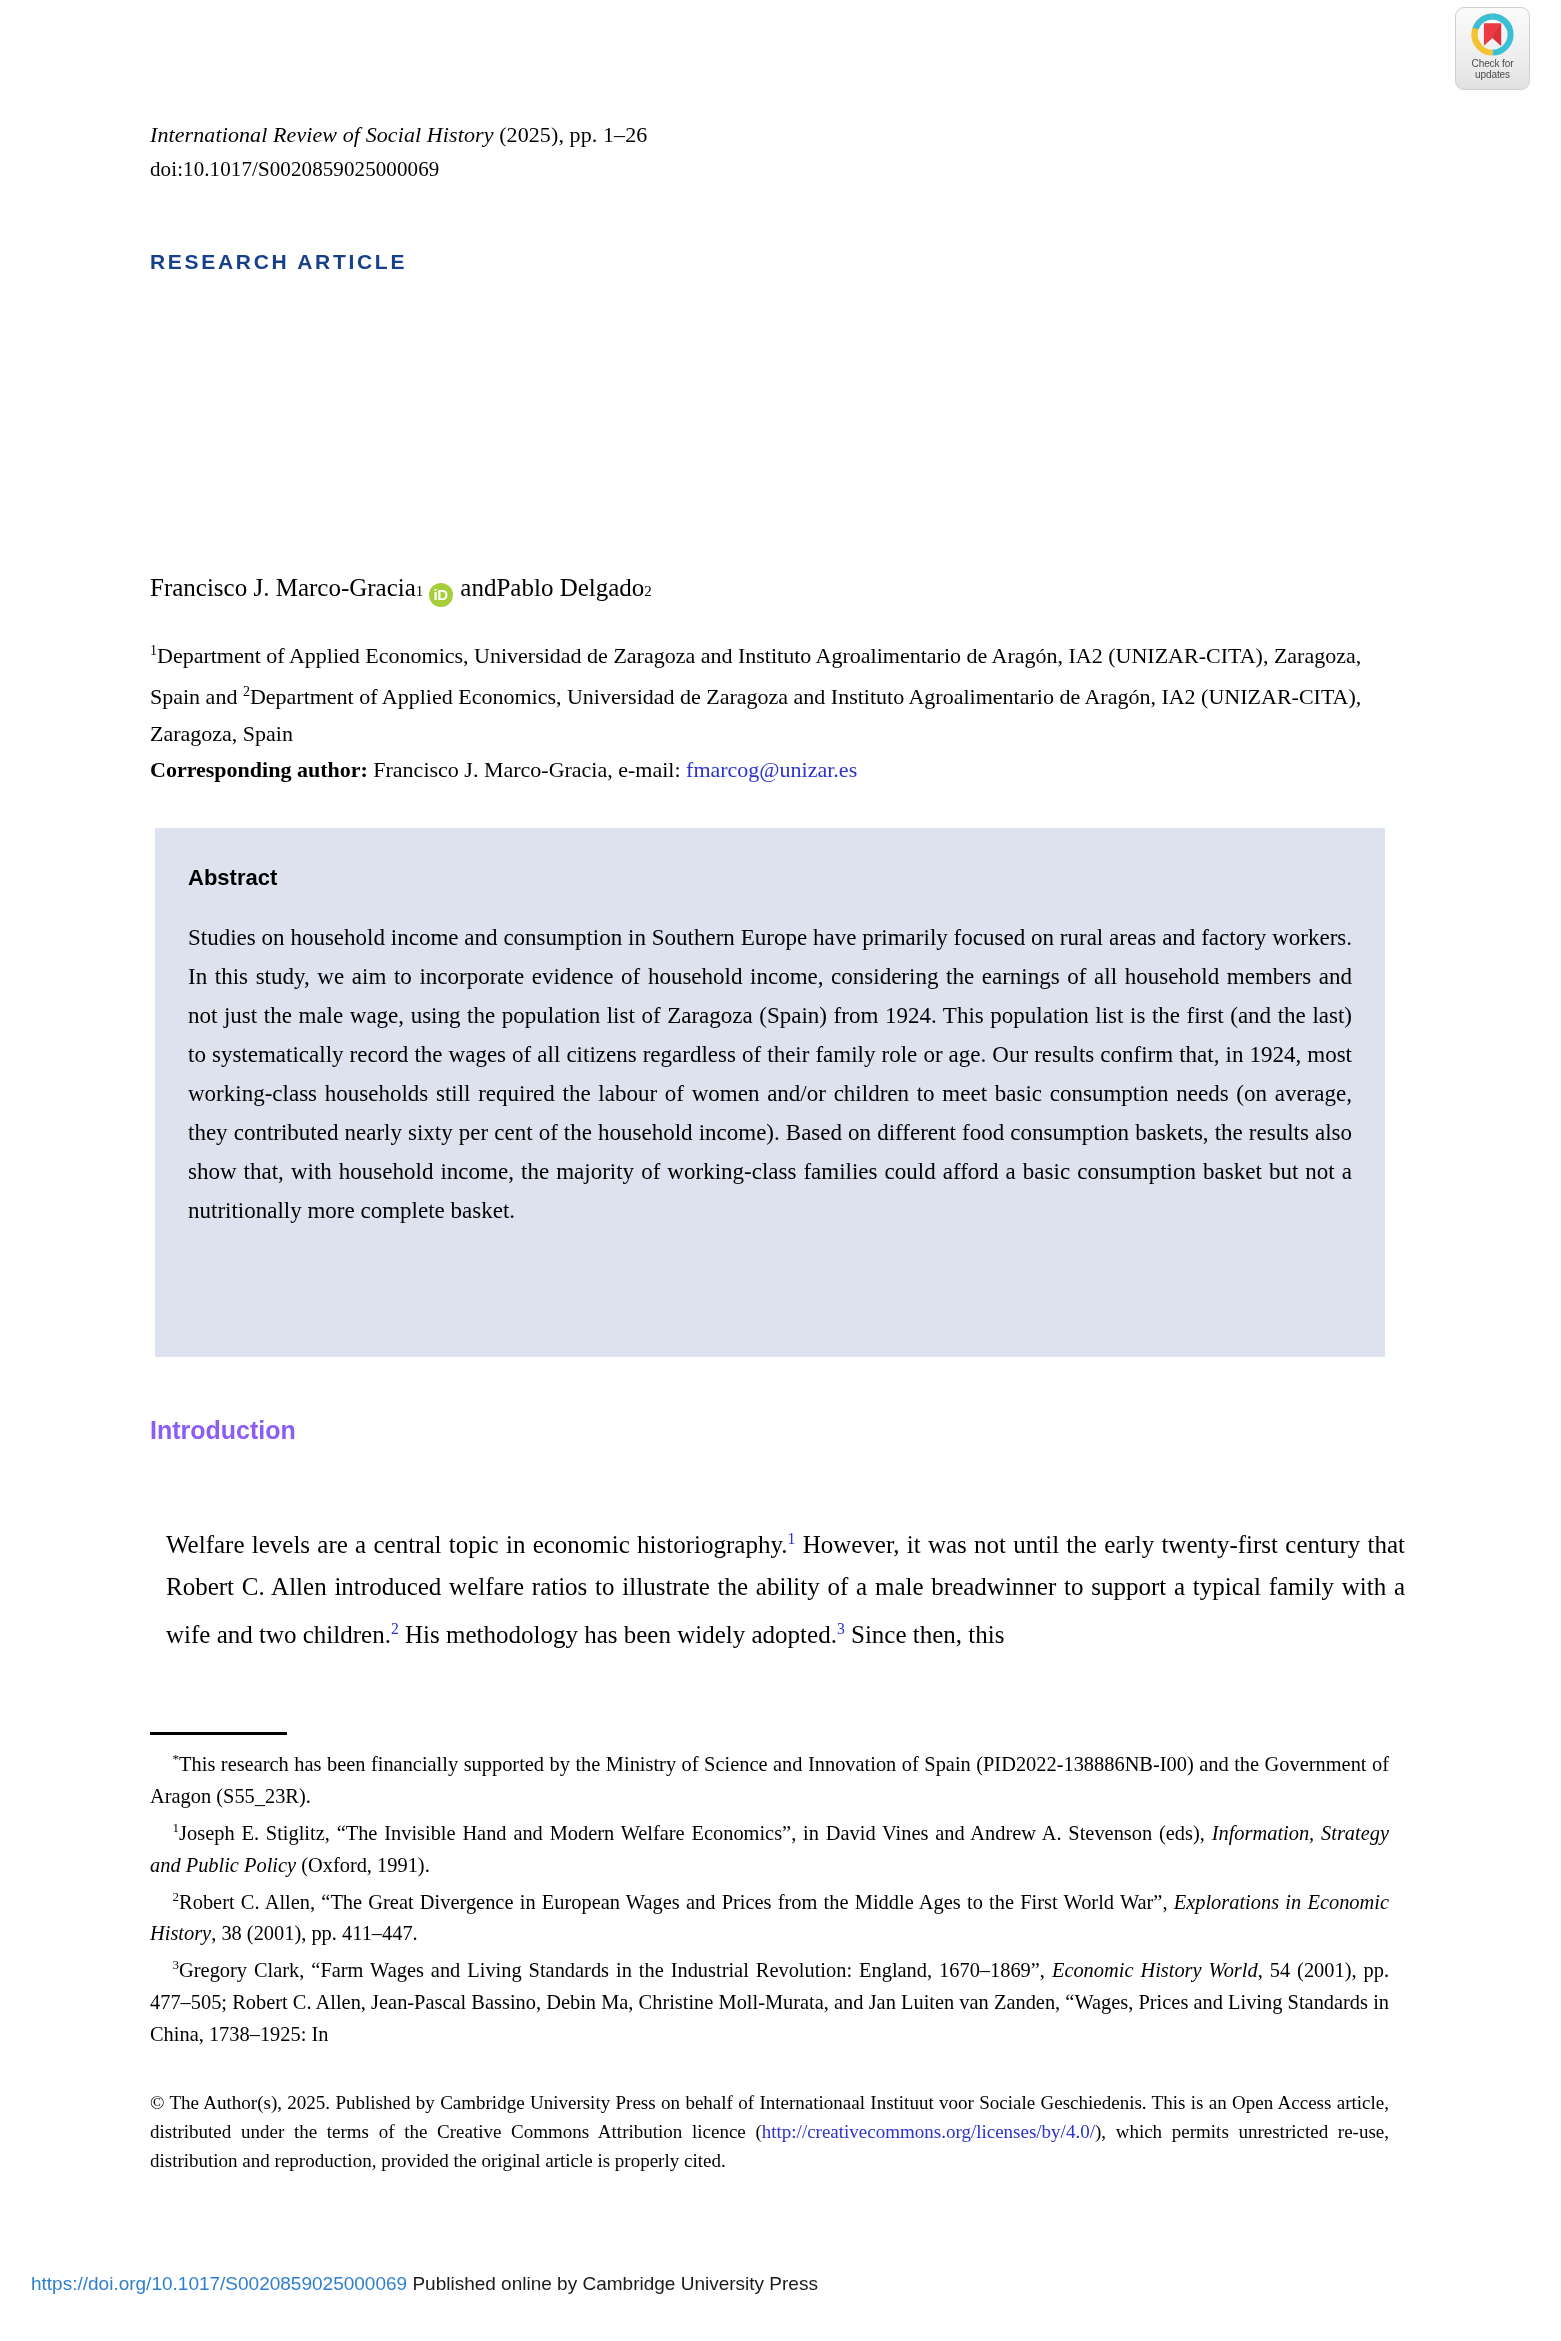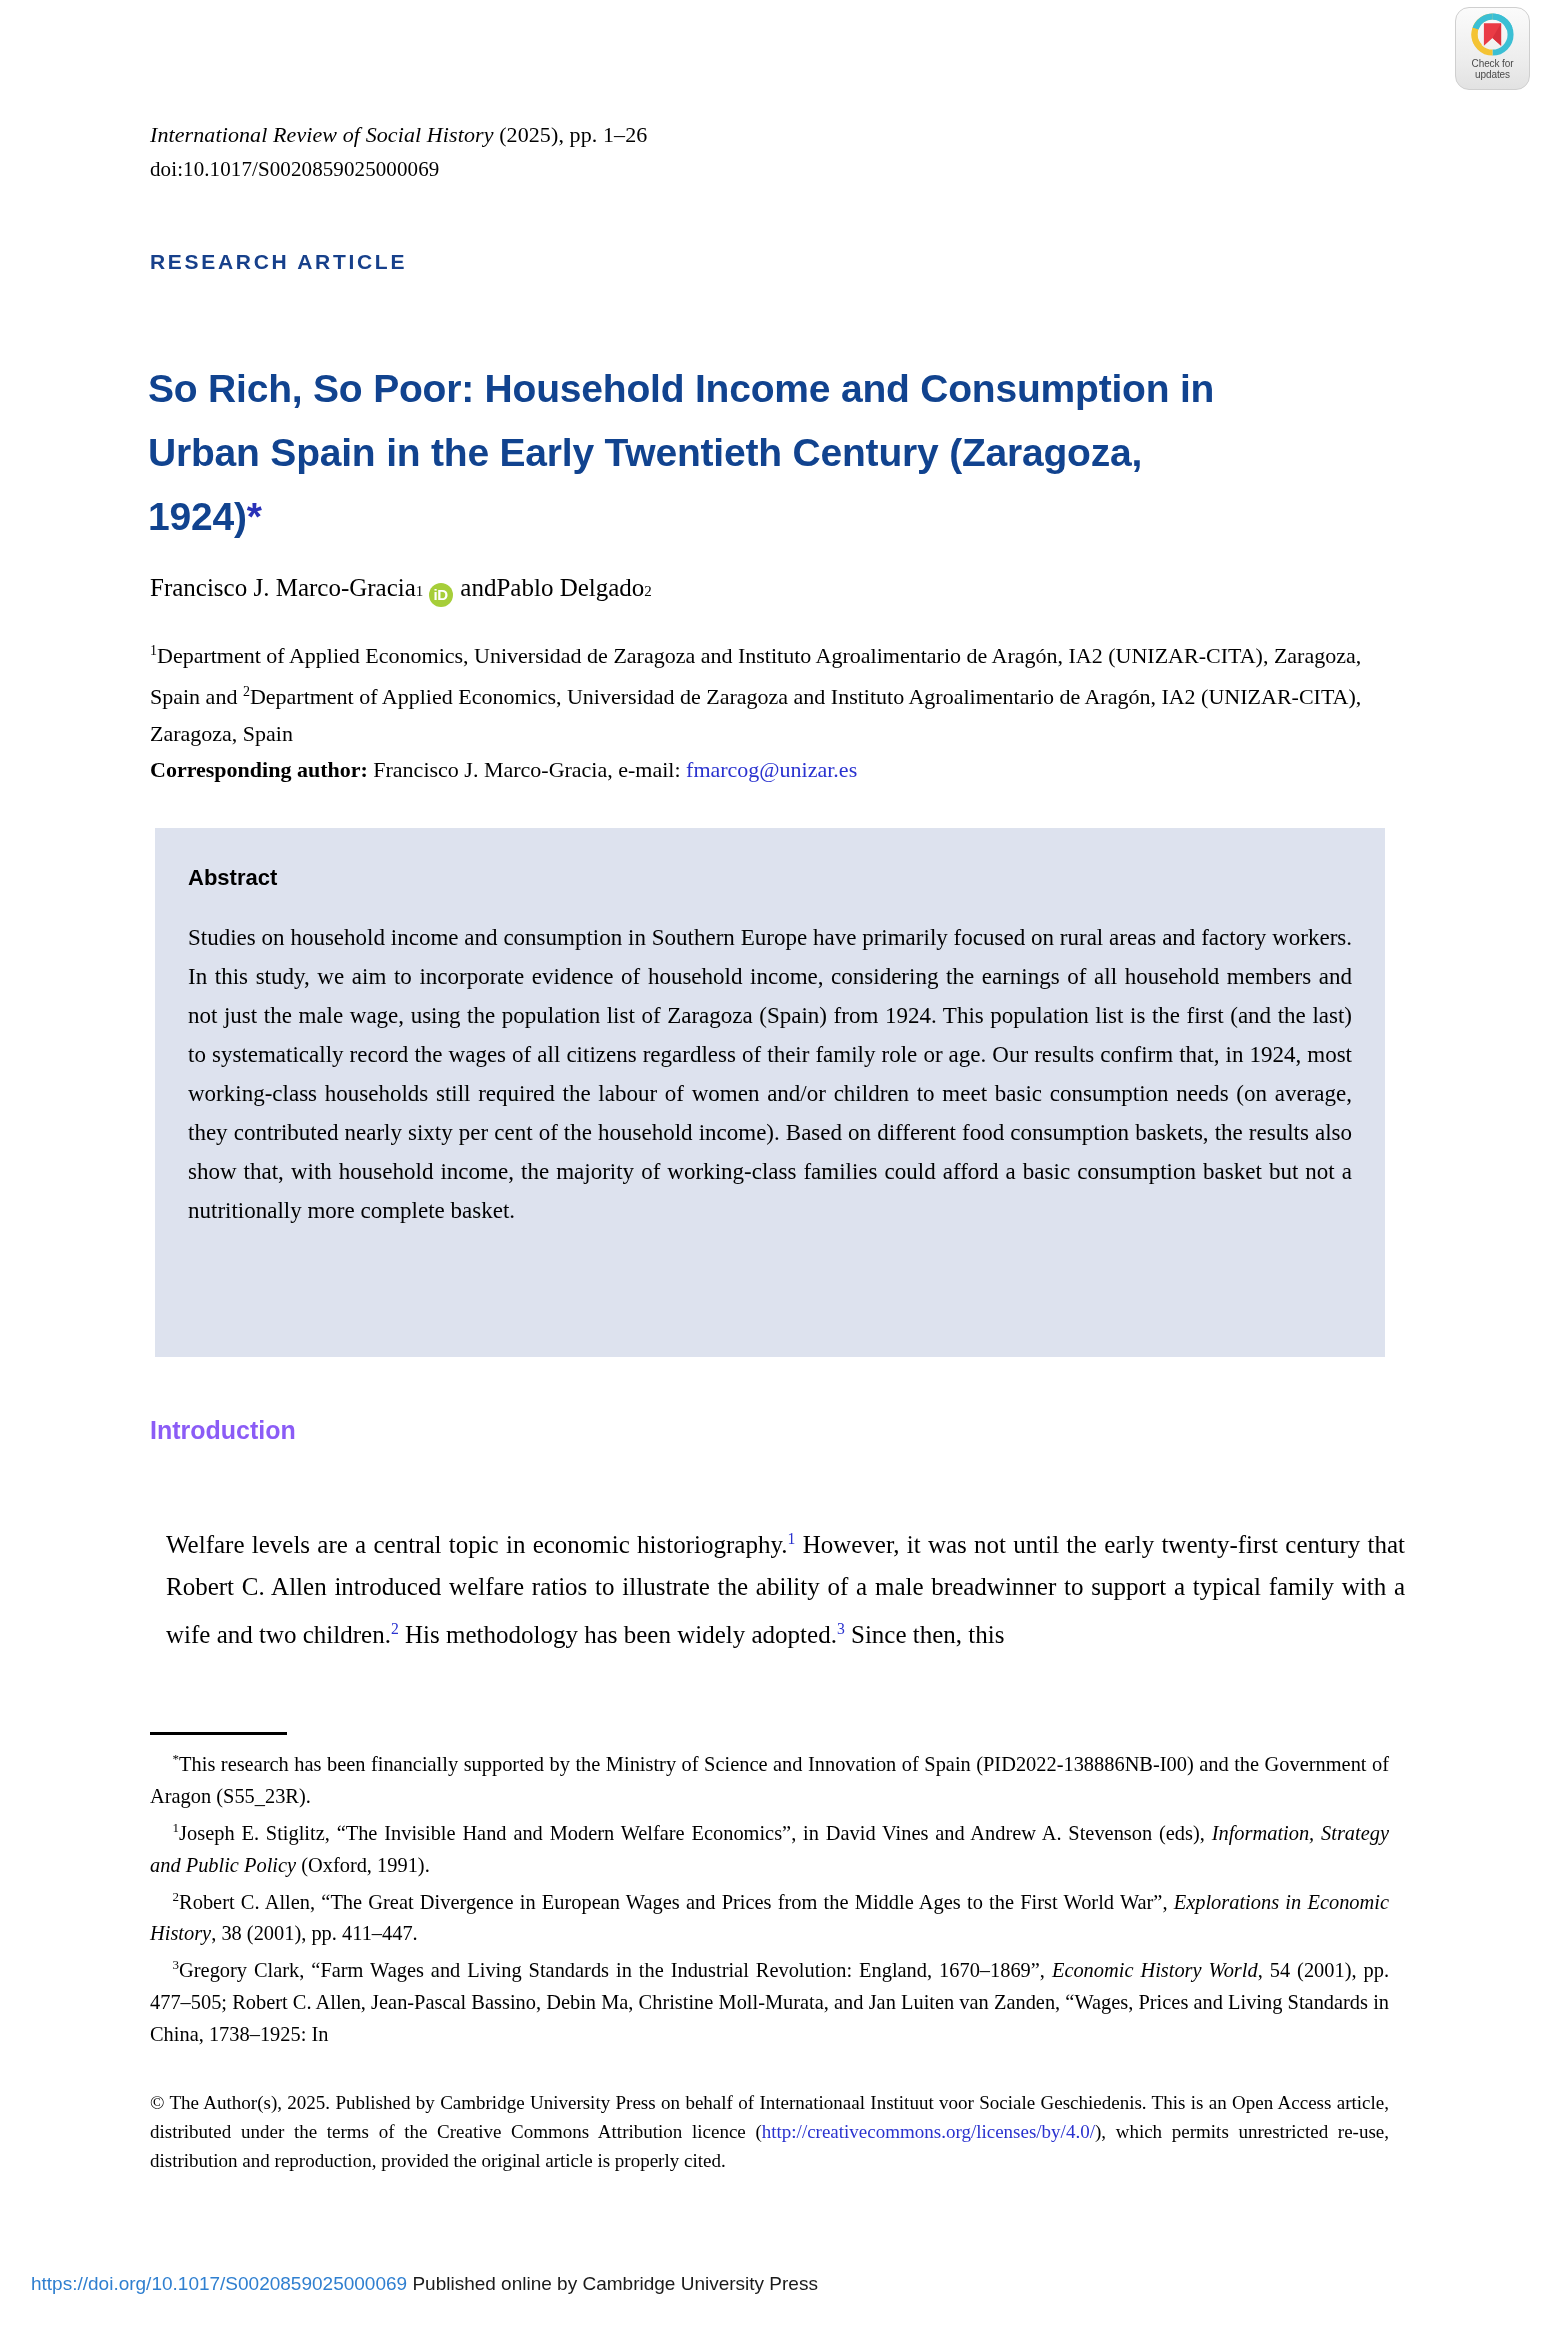--- a/index.html
+++ b/index.html
@@ -23,21 +23,21 @@
 
   
   .crossmark {
     position: absolute;
     top: 7px;
     left: 1455px;
     width: 75px;
     height: 83px;
     background: linear-gradient(180deg, #fbfbfb 0%, #eeeeee 60%, #e2e2e2 100%);
     border: 0.9px solid #cfcfcf;
-    border-radius: 14px;
+    border-radius: 9px;
     box-sizing: border-box;
     display: flex;
     flex-direction: column;
     align-items: center;
     justify-content: flex-start;
     padding-top: 5.2px;
   }
   .crossmark-mark {
     position: relative;
     width: 43px;
@@ -267,21 +267,20 @@
       <span>Check for</span><br>
       <span>updates</span>
     </div>
   </div>
 
   <div class="journal-line"><span class="jtitle">International Review of Social History</span><span> (2025), pp. 1–26</span></div>
   <div class="doi-line">doi:10.1017/S0020859025000069</div>
 
   <div class="article-type">RESEARCH ARTICLE</div>
 
-  <h1 class="title"><span>So Rich, So Poor: Household Income and Consumption in Urban Spain in the Early Twentieth Century (Zaragoza, 1924)</span><span class="asterisk">*</span></h1>
 
   <div class="authors">
     <span>Francisco J. Marco-Gracia</span>
       <sup>1</sup>
     <span class="orcid">iD</span>
     <span> and </span>
       <span>Pablo Delgado</span>
       <sup>2</sup>
   </div>
 

